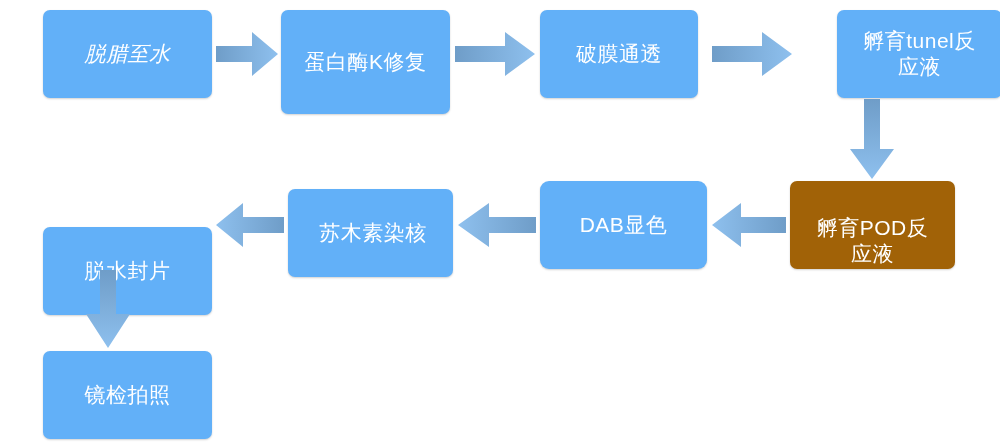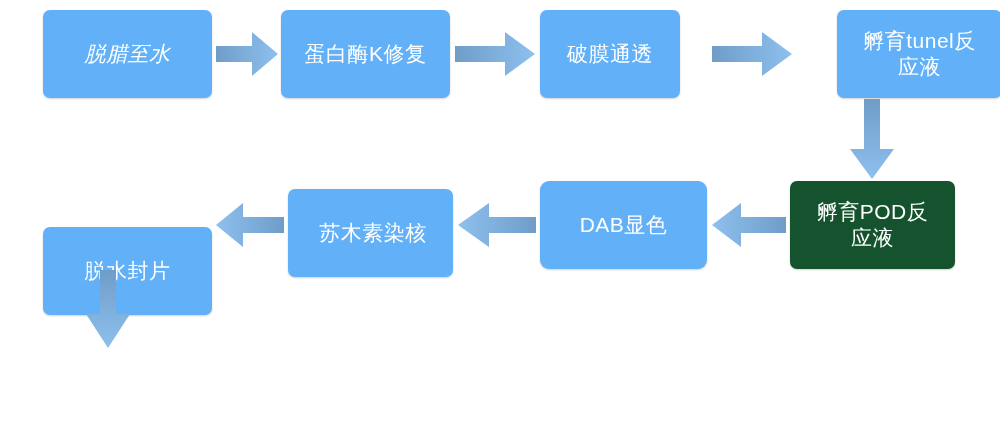--- a/index.html
+++ b/index.html
@@ -32,54 +32,57 @@
 </style>
 </head>
 <body>
 
 <div id="canvas">
 
   <div class="node" style="left:43px;top:10px;width:169px;height:88px;background:#62b0f8;font-style:italic;">
     <span>脱腊至水</span>
   </div>
 
-  <div class="node" style="left:281px;top:10px;width:169px;height:88px;background:#62b0f8;">
+  <div class="node" style="left:281px;top:10px;width:169px;height:104px;background:#62b0f8;">
     <span>蛋白酶K修复</span>
   </div>
 
-  <div class="node" style="left:540px;top:10px;width:140px;height:88px;background:#62b0f8;">
+  <div class="node" style="left:540px;top:10px;width:158px;height:88px;background:#62b0f8;">
     <span>破膜通透</span>
   </div>
 
   <div class="node" style="left:797px;top:10px;width:165px;height:88px;background:#62b0f8;margin-left:40px;">
     <span>
       <span>孵育tunel反</span>
       <span>应液</span>
     </span>
   </div>
 
-  <div class="node" style="left:790px;top:181px;width:165px;height:88px;background:#14532d;">
+  <div class="node" style="left:790px;top:181px;width:165px;height:88px;background:#a16207;align-items:flex-end;">
     <span>
       <span>孵育POD反</span>
       <span>应液</span>
     </span>
   </div>
 
   <div class="node" style="left:540px;top:181px;width:167px;height:88px;background:#62b0f8;border-radius:9px;">
     <span>DAB显色</span>
   </div>
 
   <div class="node" style="left:288px;top:189px;width:165px;height:88px;background:#62b0f8;padding-left:11px;">
     <span>苏木素染核</span>
   </div>
 
   <div class="node" style="left:43px;top:181px;width:169px;height:88px;background:#62b0f8;margin-top:46px;">
     <span>脱水封片</span>
   </div>
 
+  <div class="node" style="left:43px;top:351px;width:169px;height:88px;background:#62b0f8;">
+    <span>镜检拍照</span>
+  </div>
 
   <svg width="0" height="0" style="position:absolute;" aria-hidden="true">
     <defs>
       <linearGradient id="gradRight" x1="0" y1="0" x2="1" y2="0">
         <stop offset="0%" stop-color="#6f9dc8"></stop>
         <stop offset="100%" stop-color="#8ec0ee"></stop>
       </linearGradient>
       <linearGradient id="gradLeft" x1="1" y1="0" x2="0" y2="0">
         <stop offset="0%" stop-color="#6f9dc8"></stop>
         <stop offset="100%" stop-color="#8ec0ee"></stop>

